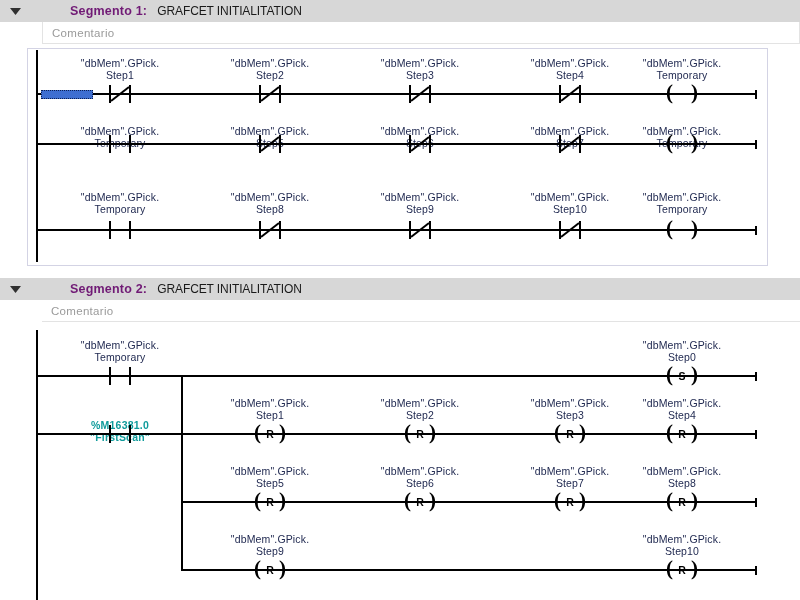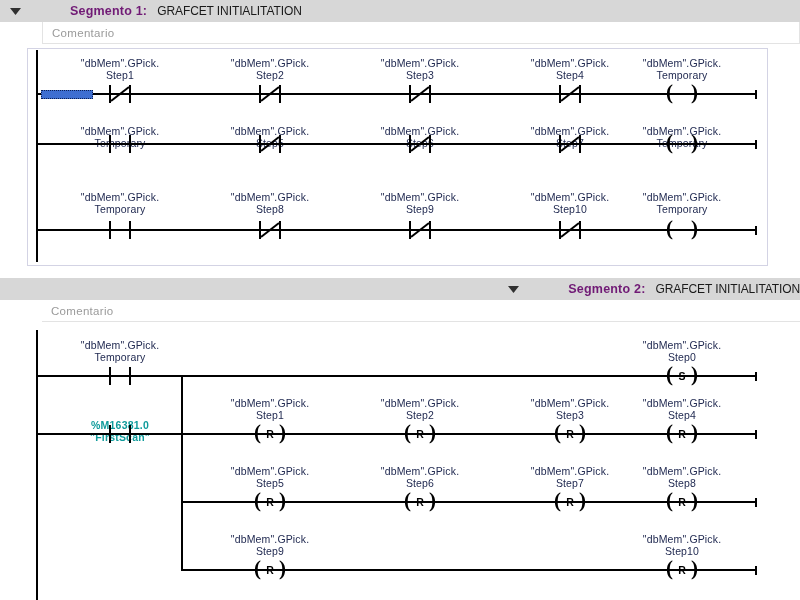--- a/index.html
+++ b/index.html
@@ -300,21 +300,21 @@
           <line x1="1" y1="15" x2="19" y2="1" stroke="#000" stroke-width="2"></line>
         </svg>
       </div>
   </div>
   <div class="coil" style="top:220px;left:666px;">
     <span class="par pl">(</span>
     <span class="ltr"></span>
     <span class="par pr">)</span>
   </div>
 
-  <div class="seg-header" style="top:278px;justify-content:flex-end;">
+  <div class="seg-header" style="top:278px;">
     <div class="seg-caret">
       <svg width="11" height="7" viewBox="0 0 11 7">
           <polygon points="0,0 11,0 5.5,7" fill="#303030"></polygon>
         </svg>
     </div>
     <div class="seg-title">Segmento 2:</div>
     <div class="seg-desc">GRAFCET INITIALITATION</div>
   </div>
 
   <div class="seg-comment" style="top:300px;left:42px;width:758px;border-left:none;border-right:none;">

